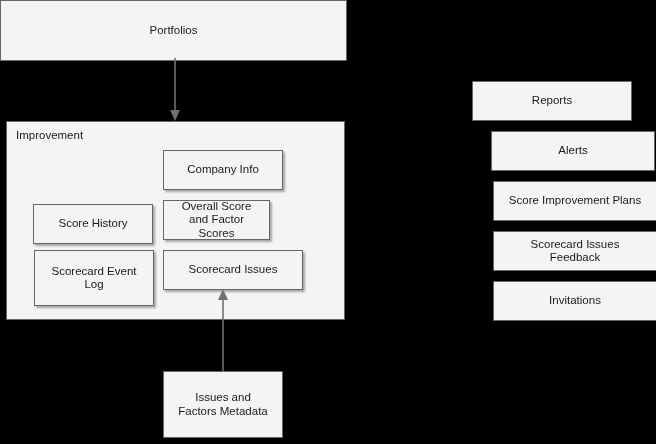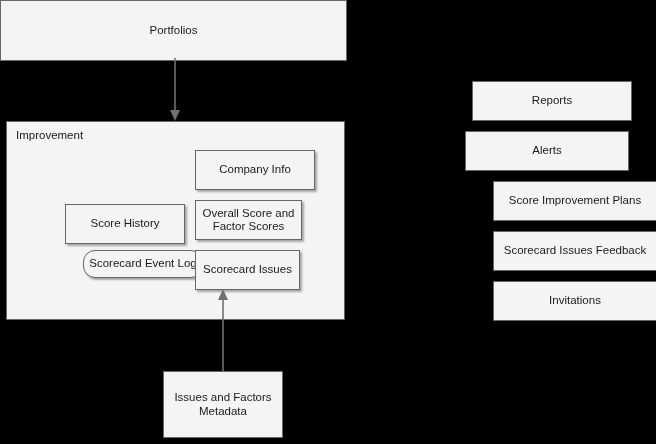--- a/index.html
+++ b/index.html
@@ -23,27 +23,26 @@
     box-sizing: border-box;
     background: #f4f4f4;
     border: 1px solid #666666;
     color: #1a1a1a;
     font-size: 11.5px;
     line-height: 13.5px;
     display: flex;
     align-items: center;
     justify-content: center;
     text-align: center;
-    padding: 2px 2px;
+    padding: 2px 13px;
   }
 
   
   .node.shadowed {
     box-shadow: 2px 2px 2px rgba(0,0,0,0.32);
-    margin-left: 32px;
   }
 
   
   .group {
     position: absolute;
     box-sizing: border-box;
     background: #f4f4f4;
     border: 1px solid #666666;
   }
   .group-label {
@@ -87,42 +86,42 @@
   </div>
 
   <div class="node shadowed" style="left:33px; top:204px; width:120px; height:40px;">
     <span>Score History</span>
   </div>
 
   <div class="node shadowed" style="left:163px; top:200px; width:107px; height:40px;">
     <span>Overall Score and Factor Scores</span>
   </div>
 
-  <div class="node shadowed" style="left:51px; top:250px; width:120px; height:28px;border-radius:12px;">
+  <div class="node shadowed" style="left:34px; top:250px; width:120px; height:56px;">
     <span>Scorecard Event Log</span>
   </div>
 
-  <div class="node shadowed" style="left:163px; top:250px; width:105px; height:40px;">
+  <div class="node shadowed" style="left:163px; top:250px; width:140px; height:40px;">
     <span>Scorecard Issues</span>
   </div>
 
   <svg class="arrow-svg" style="left:214px; top:288px; width:18px; height:85px;" viewBox="0 0 18 85">
     <line x1="9" y1="85" x2="9" y2="10" stroke="#707070" stroke-width="1.6"></line>
     <polygon points="9,1 4,12 14,12" fill="#707070"></polygon>
   </svg>
 
   <div class="node" style="left:163px; top:371px; width:120px; height:67px;">
     <span>Issues and Factors Metadata</span>
   </div>
 
   <div class="node" style="left:472px; top:81px; width:160px; height:40px;">
     <span>Reports</span>
   </div>
 
-  <div class="node" style="left:465px; top:131px; width:164px; height:40px;">
+  <div class="node" style="left:491px; top:131px; width:164px; height:40px;">
     <span>Alerts</span>
   </div>
 
   <div class="node" style="left:493px; top:181px; width:164px; height:40px;justify-content:center;">
     <span>Score Improvement Plans</span>
   </div>
 
   <div class="node" style="left:493px; top:231px; width:164px; height:40px;">
     <span>Scorecard Issues Feedback</span>
   </div>

